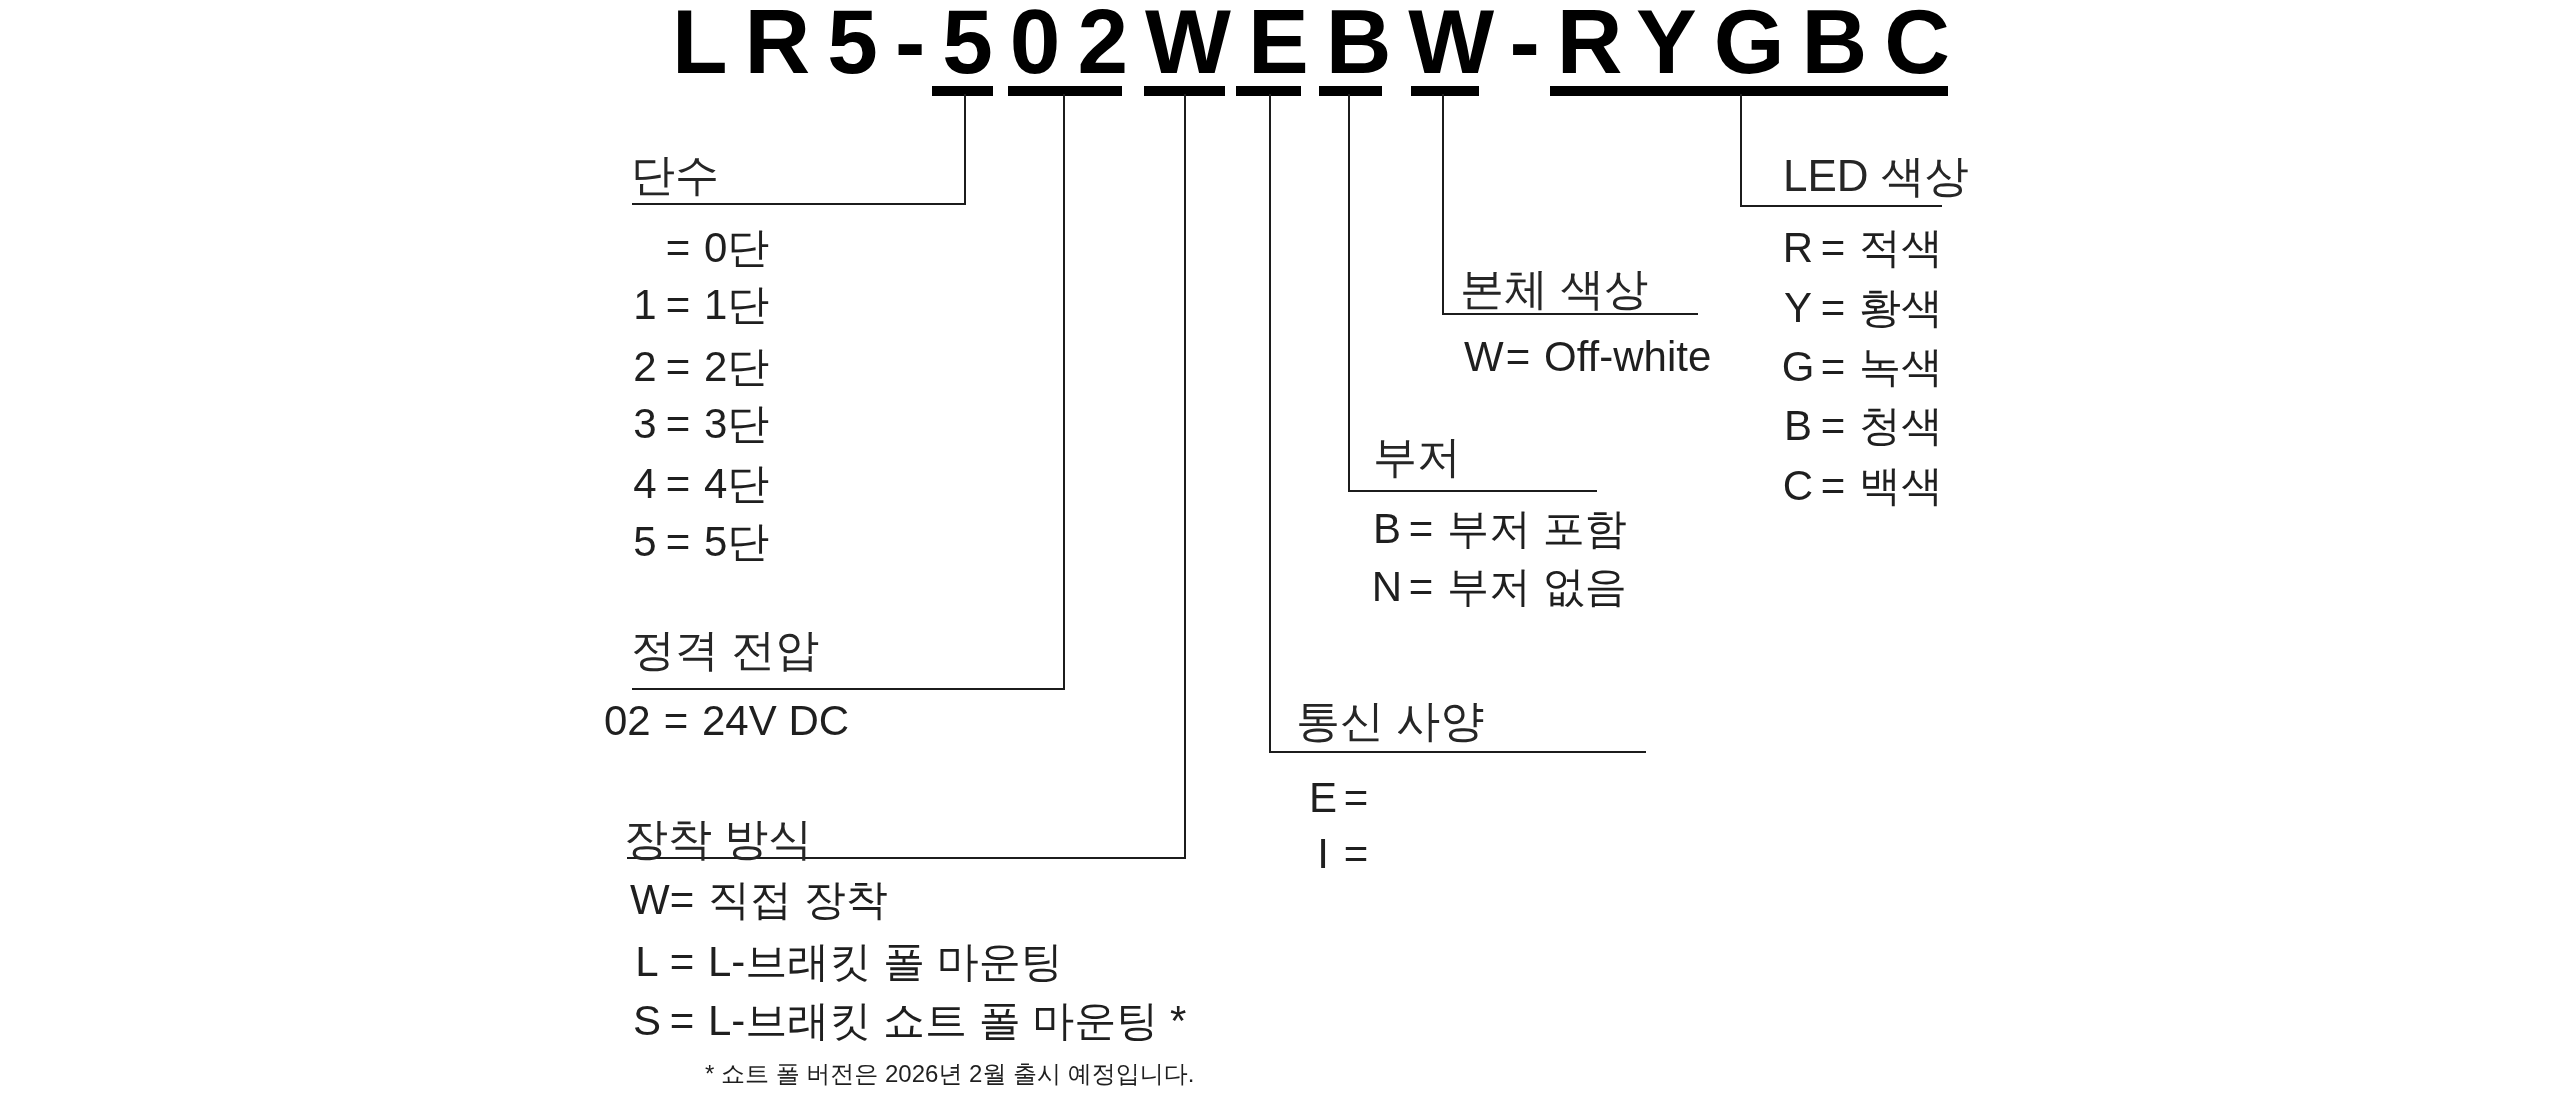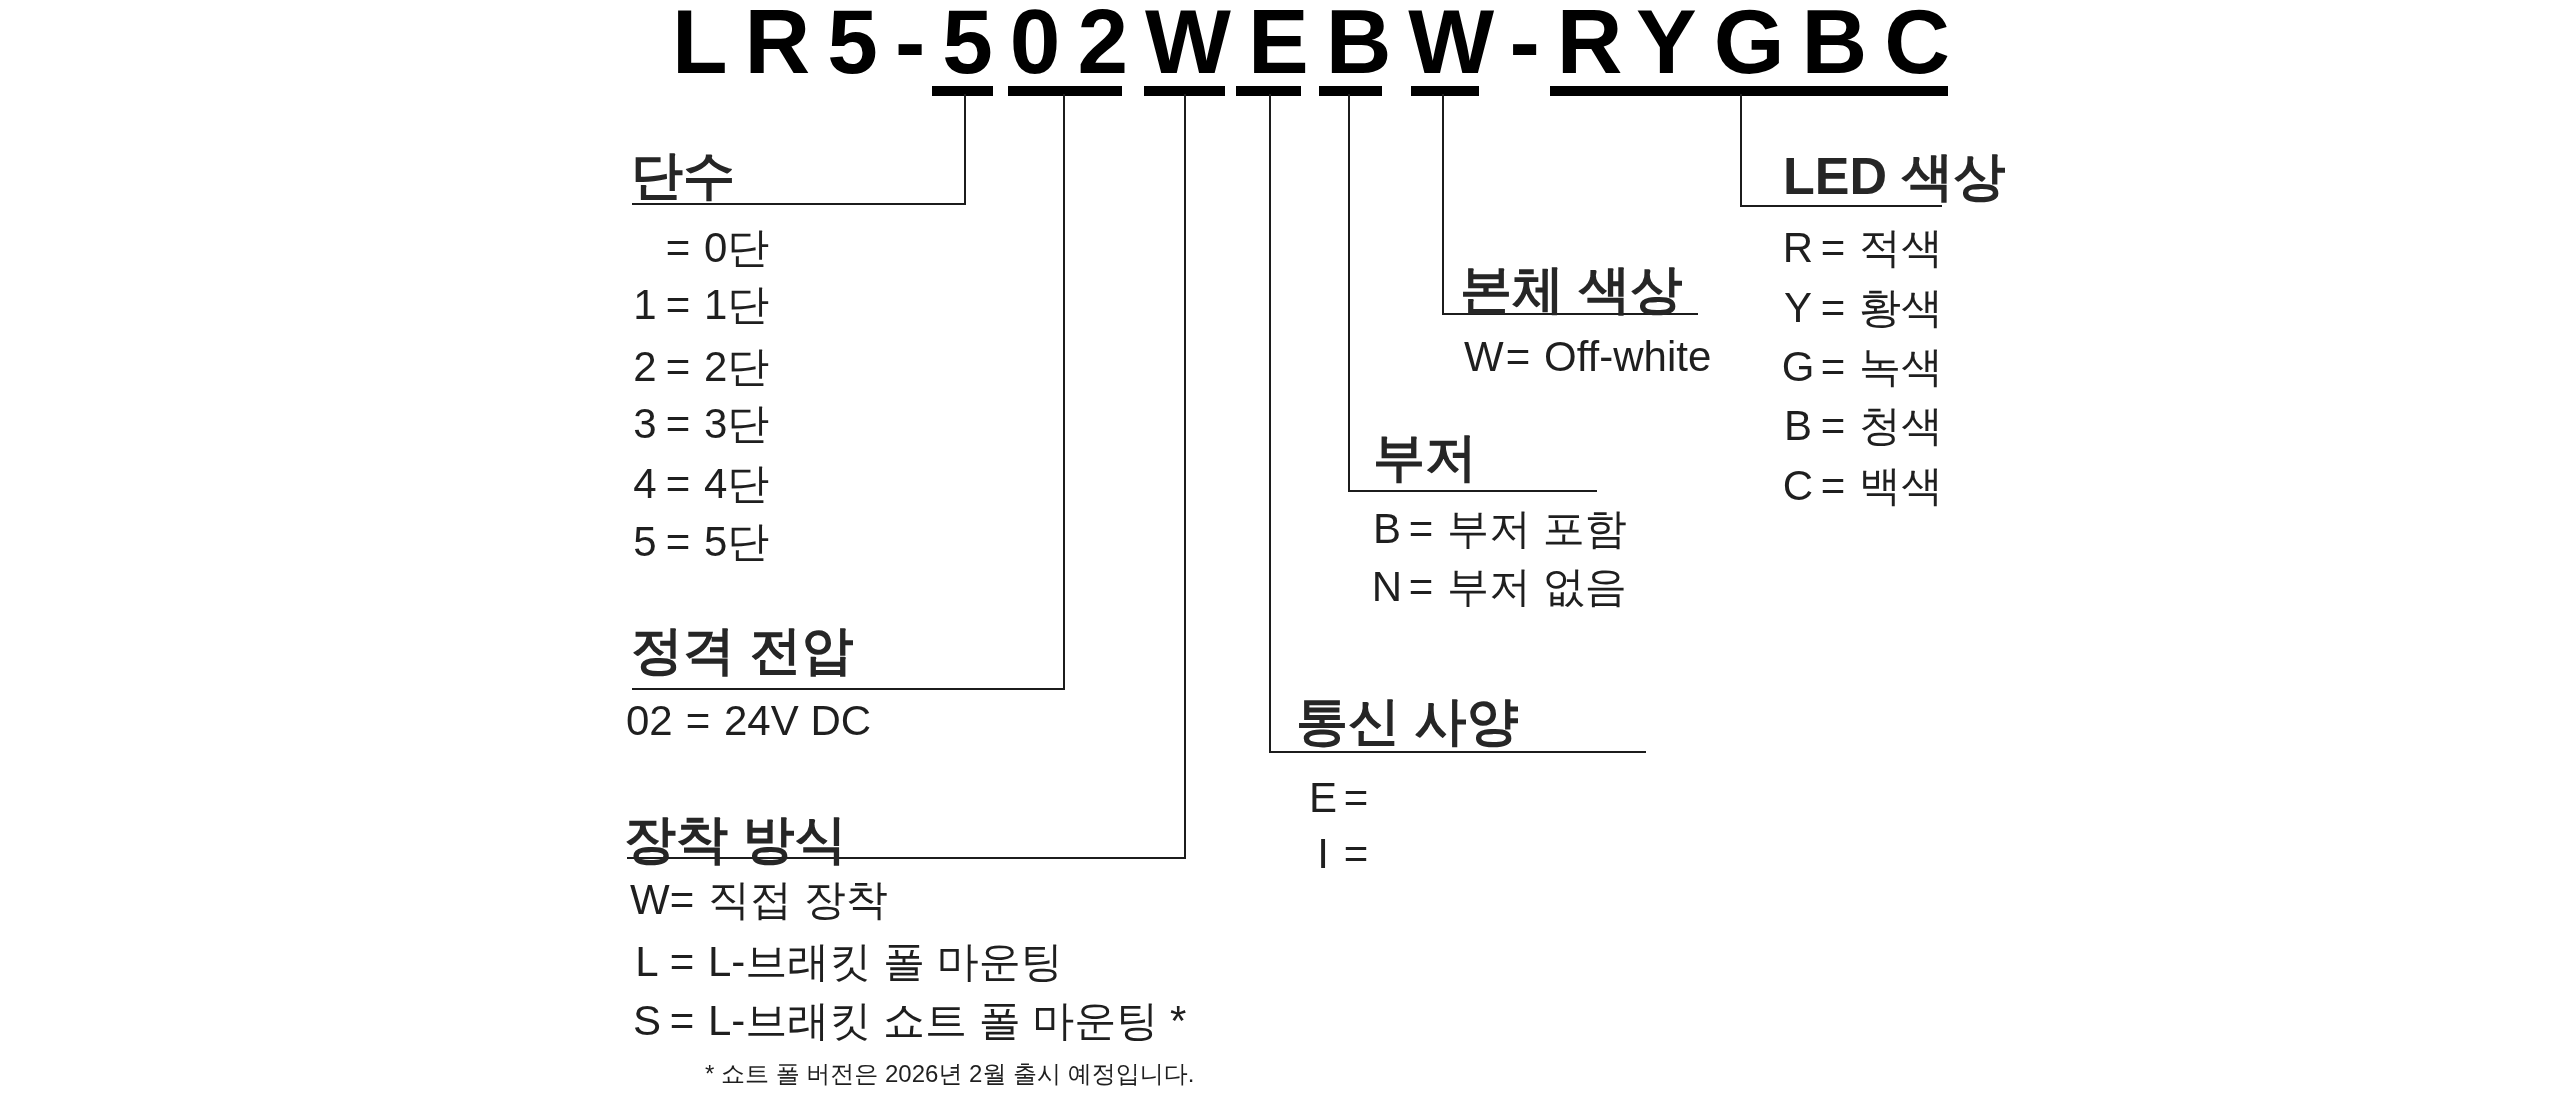--- a/index.html
+++ b/index.html
@@ -69,23 +69,23 @@
   .hline-voltage  { left: 632px;  top: 688px; width: 433px; }
   .hline-mounting { left: 627px;  top: 857px; width: 559px; }
   .hline-comm     { left: 1269px; top: 751px; width: 377px; }
   .hline-buzzer   { left: 1348px; top: 490px; width: 249px; }
   .hline-body     { left: 1442px; top: 313px; width: 256px; }
   .hline-led      { left: 1740px; top: 205px; width: 202px; }
 
   
   .heading {
     position: absolute;
-    font-size: 52px;
+    font-size: 44px;
     line-height: 50px;
-    font-weight: bold;
+    font-weight: normal;
     white-space: nowrap;
     color: #262626;
   }
   .heading-tiers    { left: 631px;  top: 150px; }
   .heading-voltage  { left: 631px;  top: 625px; }
   .heading-mounting { left: 624px;  top: 802px; margin-top: 12px; }
   .heading-comm     { left: 1296px; top: 696px; }
   .heading-buzzer   { left: 1373px; top: 432px; }
   .heading-body     { left: 1460px; top: 264px; }
   .heading-led      { left: 1783px; top: 151px; }
@@ -99,21 +99,21 @@
     line-height: 46px;
     font-size: 42px;
     white-space: nowrap;
     color: #1f1f1f;
   }
   .row .code { display: inline-block; text-align: center; }
   .row .eq   { display: inline-block; width: 36px; text-align: center; }
   .row .val  { display: inline-block; margin-left: 8px; }
 
   .sec-tiers    { left: 630px;  } .sec-tiers    .code { width: 30px; }
-  .sec-voltage  { left: 626px;  } .sec-voltage  .code { width: 54px; text-align: left; }
+  .sec-voltage  { left: 604px;  } .sec-voltage  .code { width: 54px; text-align: left; }
   .sec-mounting { left: 630px;  } .sec-mounting .code { width: 34px; }
   .sec-comm     { left: 1308px; } .sec-comm     .code { width: 30px; }
   .sec-buzzer   { left: 1371px; } .sec-buzzer   .code { width: 32px; }
   .sec-body     { left: 1464px; } .sec-body     .code { width: 36px; }
   .sec-led      { left: 1781px; } .sec-led      .code { width: 34px; }
 
   .footnote {
     position: absolute;
     left: 705px;
     top: 1056px;

